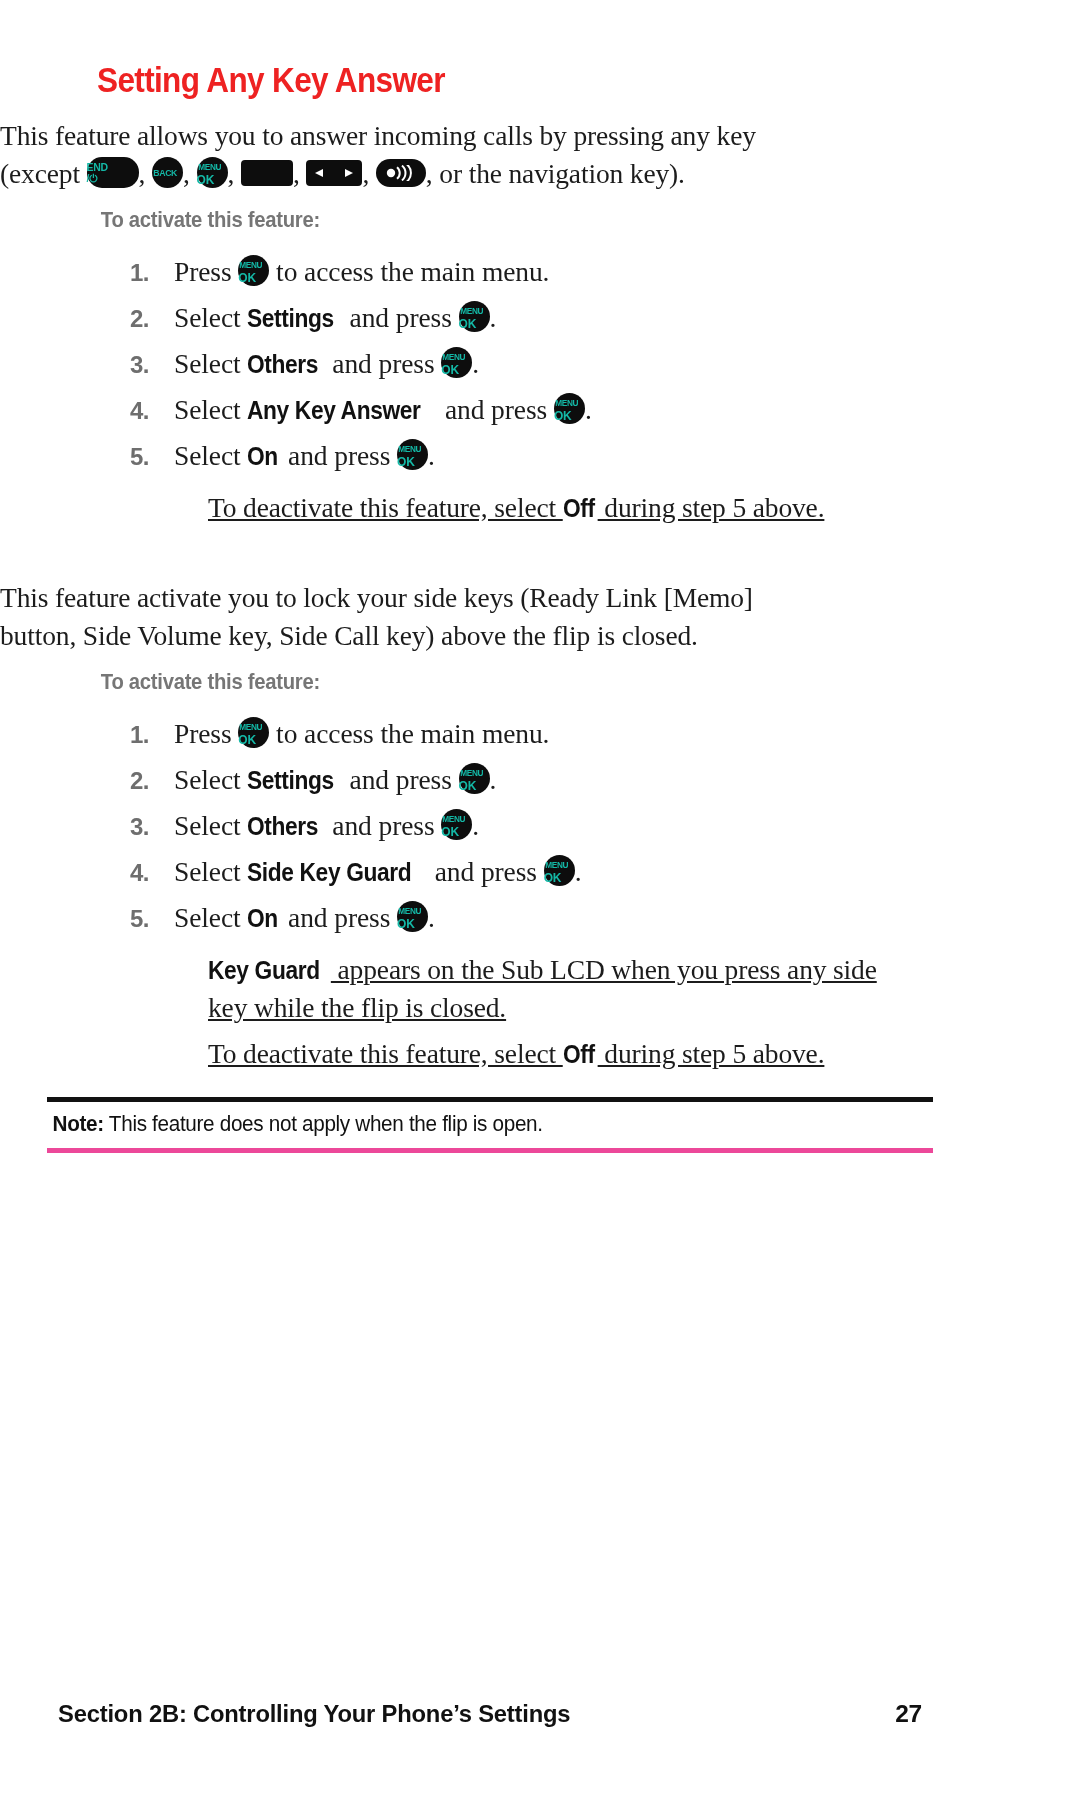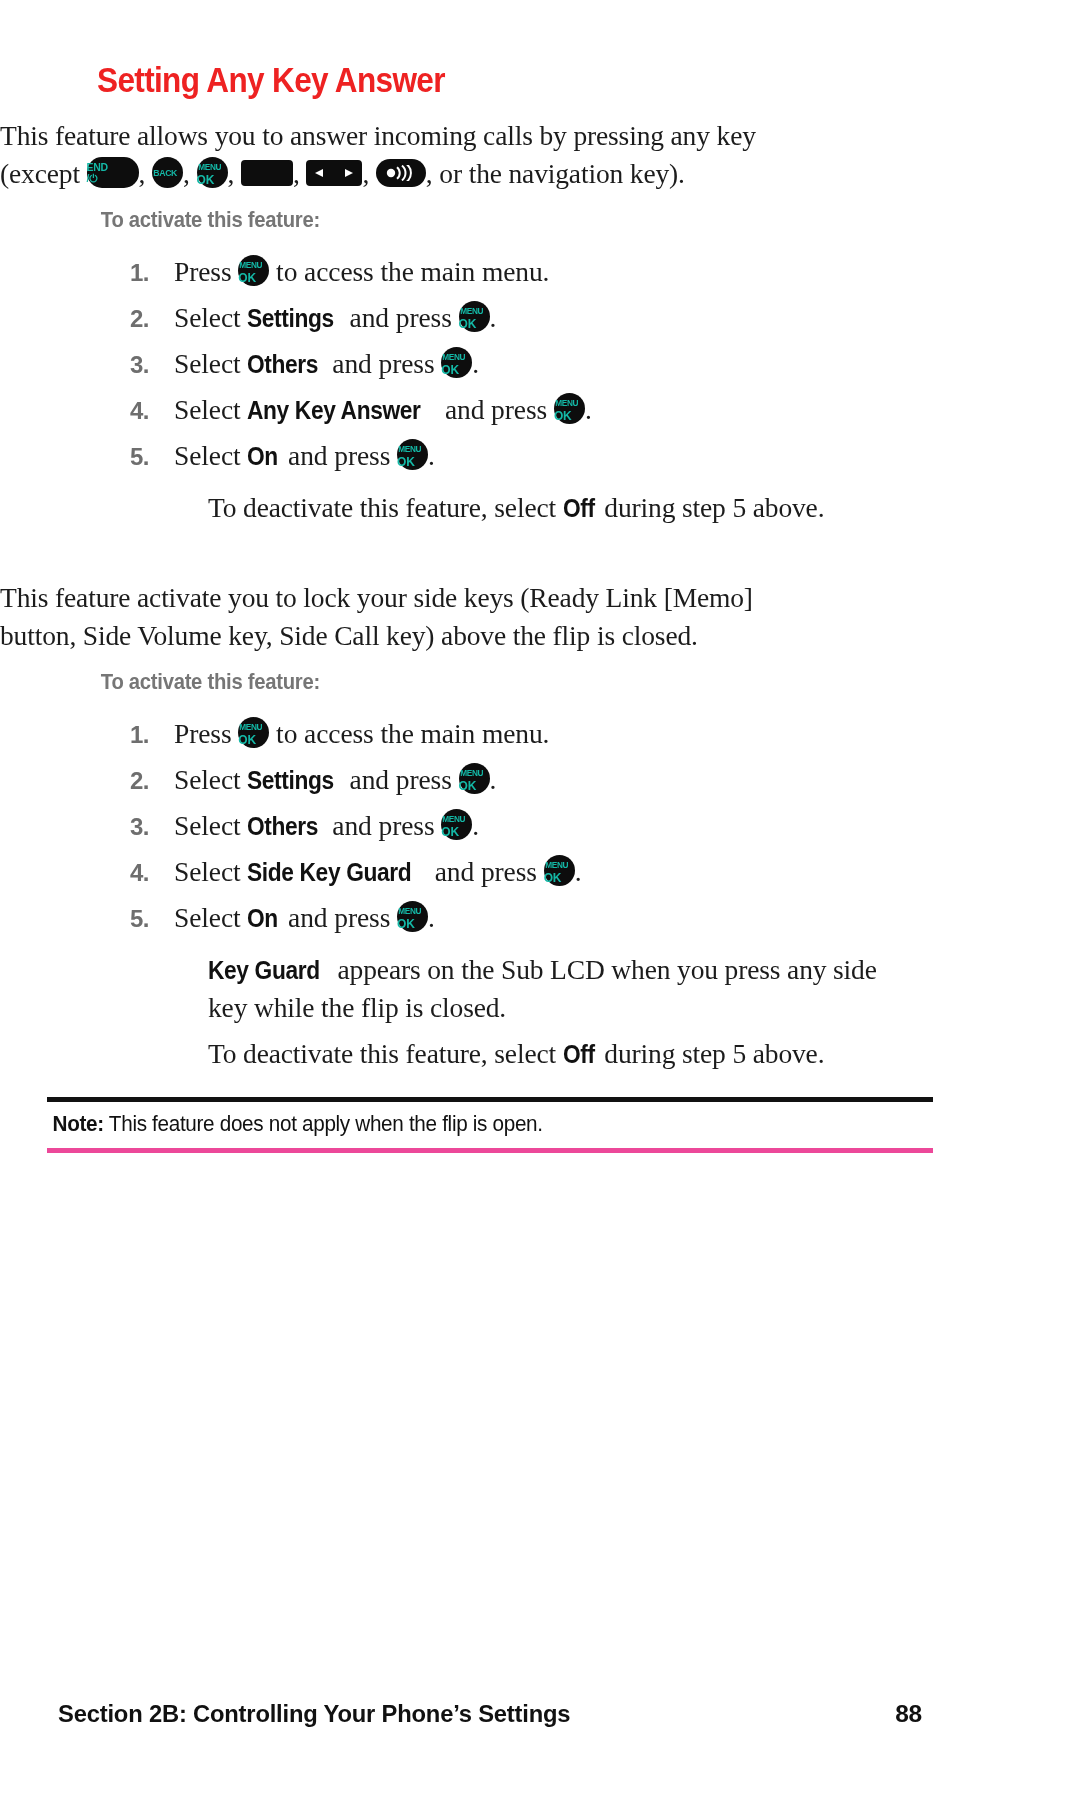--- a/index.html
+++ b/index.html
@@ -40,21 +40,21 @@
   
   .body-para {
     font-family: "Liberation Serif", serif;
     font-size: 27.5px;
     line-height: 38px;
     color: #1c1c1c;
     margin: 0;
     letter-spacing: -0.15px;
   }
   .indent-1 { padding-right: 120px; }
-  .indent-3 { padding-left: 208px; padding-right: 100px; }
+  .indent-3 { padding-left: 208px; padding-right: 100px; text-decoration: underline; }
 
   
   .activate-label {
     font-family: "Liberation Sans", sans-serif;
     font-weight: bold;
     font-size: 22.5px;
     color: #767676;
     letter-spacing: -0.3px;
     transform: scaleX(0.90);
     transform-origin: left center;
@@ -348,16 +348,16 @@
   <p class="body-para indent-3"><span>To deactivate this feature, select </span><span class="ui-term">Off</span><span> during step 5 above.</span></p>
 
   <div style="height:24px"></div>
 
   <div class="note-block">
     <div class="note-text"><span class="note-label">Note:</span><span> This feature does not apply when the flip is open.</span></div>
   </div>
 
   <div class="footer">
     <span class="footer-left">Section 2B: Controlling Your Phone’s Settings</span>
-    <span>88</span>
+    <span>27</span>
   </div>
 
 </div>
 
 </body></html>

